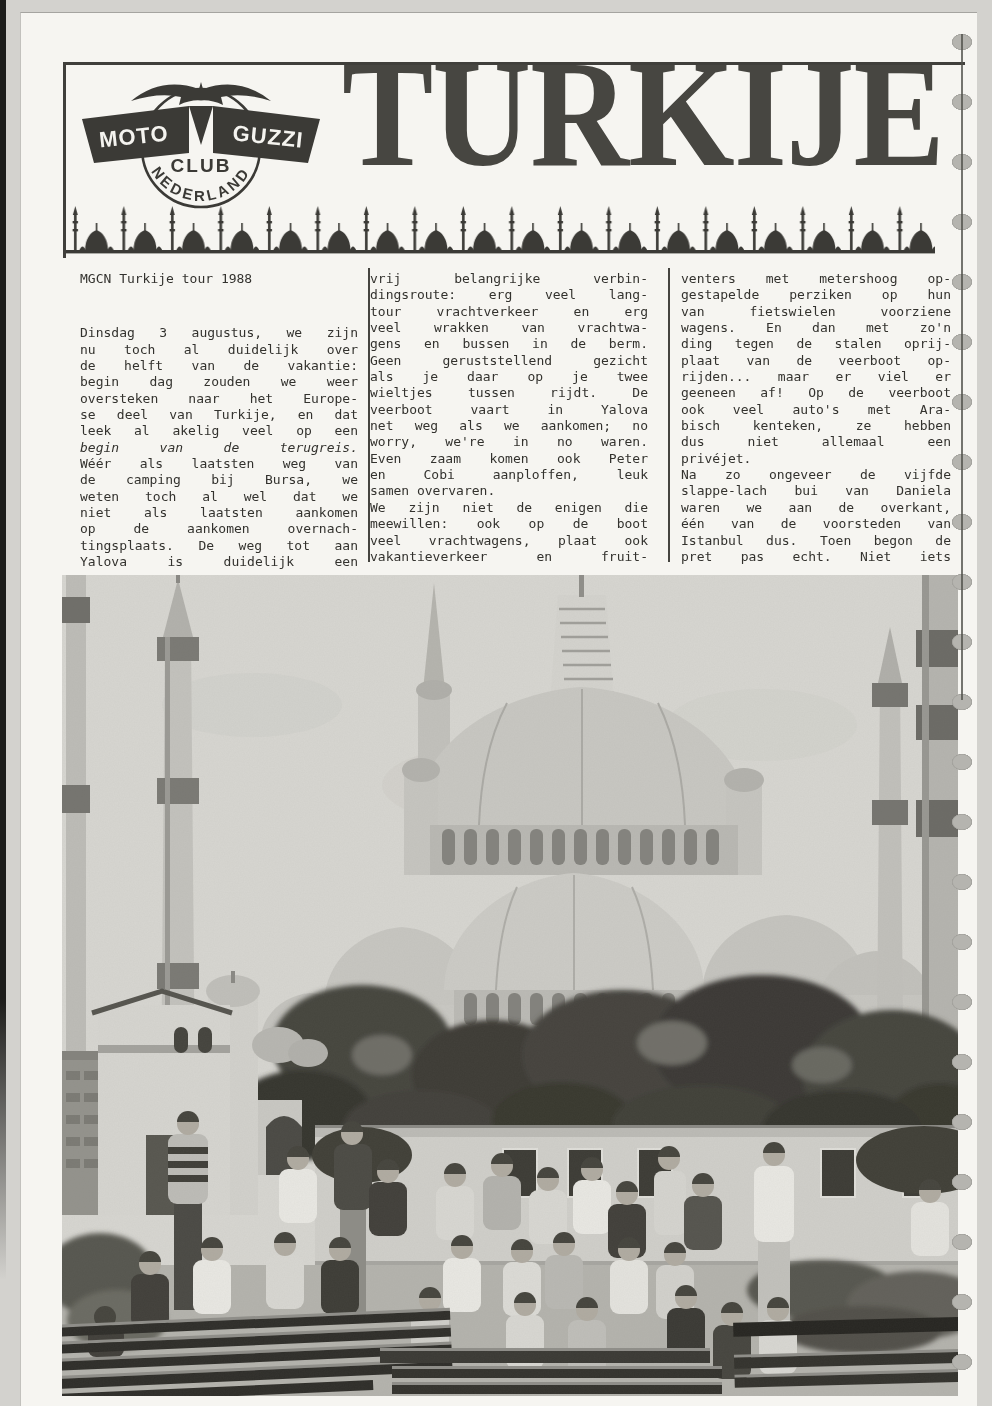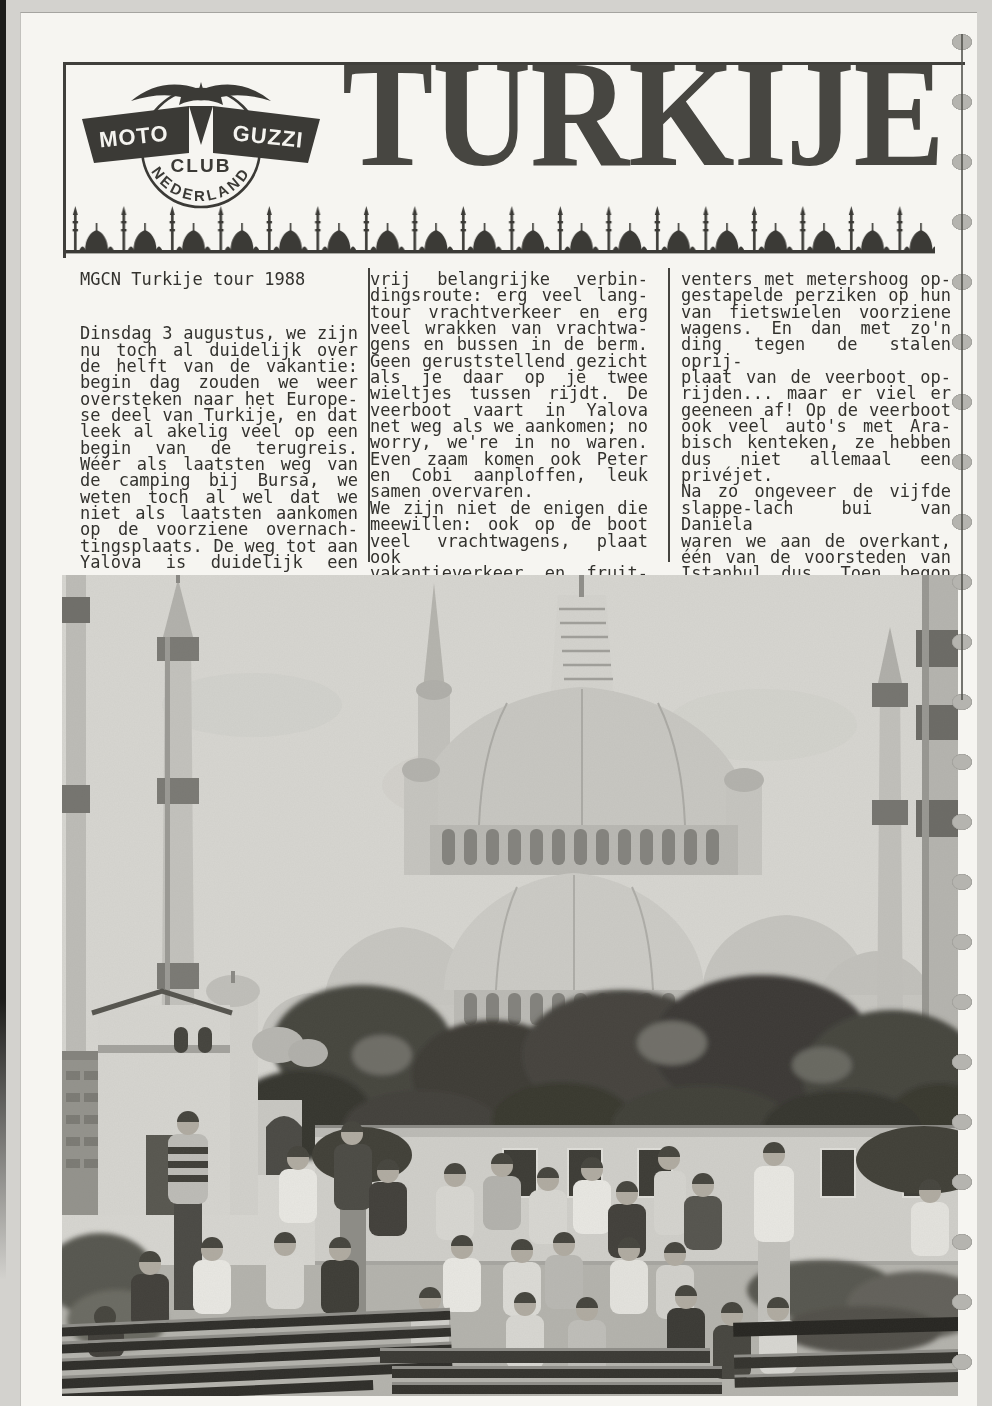--- a/index.html
+++ b/index.html
@@ -11,28 +11,28 @@
         background:linear-gradient(#1d1d1b 78%,rgba(29,29,27,0));}
   
   .frame{position:absolute;left:63px;top:62px;width:899px;height:193px;
          border-top:3px solid #403f3b;border-left:3px solid #403f3b;}
   .logo{position:absolute;left:70px;top:68px;}
   .title{position:absolute;left:342px;top:38px;font-family:"Liberation Serif",serif;
          font-weight:bold;font-size:152px;line-height:1;color:#474641;
          transform:scaleX(0.9);transform-origin:left top;letter-spacing:-1px;white-space:nowrap;}
   .skyline{position:absolute;left:66px;top:206px;}
   
-  .col{position:absolute;top:271px;width:278px;font-size:17px;line-height:16.35px;
+  .col{position:absolute;top:271px;width:278px;font-size:13px;line-height:16.35px;
        color:#33322e;}
   .col.c1{left:80px;} .col.c2{left:370px;} .col.c3{left:681px;width:270px;}
   .art-heading{white-space:nowrap;}
   .spacer{height:38px;}
   .tline{text-align:justify;text-align-last:justify;}
   .tline.nj{text-align-last:left;}
-  .tline.it{}
+  .tline.it{font-style:italic;}
   .vrule{position:absolute;top:268px;width:2px;height:294px;background:#45443f;}
   .vrule.r1{left:368px;} .vrule.r2{left:668px;}
   
   .photo{position:absolute;left:62px;top:575px;width:896px;height:821px;}
   
   .holes{position:absolute;left:942px;top:0;width:42px;height:1406px;z-index:30;
     background-image:radial-gradient(ellipse 15px 12px at 20px 30px,
        #b5b4af 57%, #a09f9a 66%, rgba(0,0,0,0) 69%);
     background-size:42px 60px;background-repeat:repeat-y;background-position:0 12px;}
   .wire{position:absolute;left:961px;top:34px;width:2px;height:666px;background:#504f4a;
@@ -96,21 +96,21 @@
         <div class="tline">de helft van de vakantie:</div>
         <div class="tline">begin dag zouden we weer</div>
         <div class="tline">oversteken naar het Europe-</div>
         <div class="tline">se deel van Turkije, en dat</div>
         <div class="tline">leek al akelig veel op een</div>
         <div class="tline it">begin van de terugreis.</div>
         <div class="tline">Wéér als laatsten weg van</div>
         <div class="tline">de camping bij Bursa, we</div>
         <div class="tline">weten toch al wel dat we</div>
         <div class="tline">niet als laatsten aankomen</div>
-        <div class="tline">op de voorziene overnach-</div>
+        <div class="tline">op de aankomen overnach-</div>
         <div class="tline">tingsplaats. De weg tot aan</div>
         <div class="tline">Yalova is duidelijk een</div>
       </div>
   </div>
   <div class="col c2">
       <div class="tline">vrij belangrijke verbin-</div>
       <div class="tline">dingsroute: erg veel lang-</div>
       <div class="tline">tour vrachtverkeer en erg</div>
       <div class="tline">veel wrakken van vrachtwa-</div>
       <div class="tline">gens en bussen in de berm.</div>

